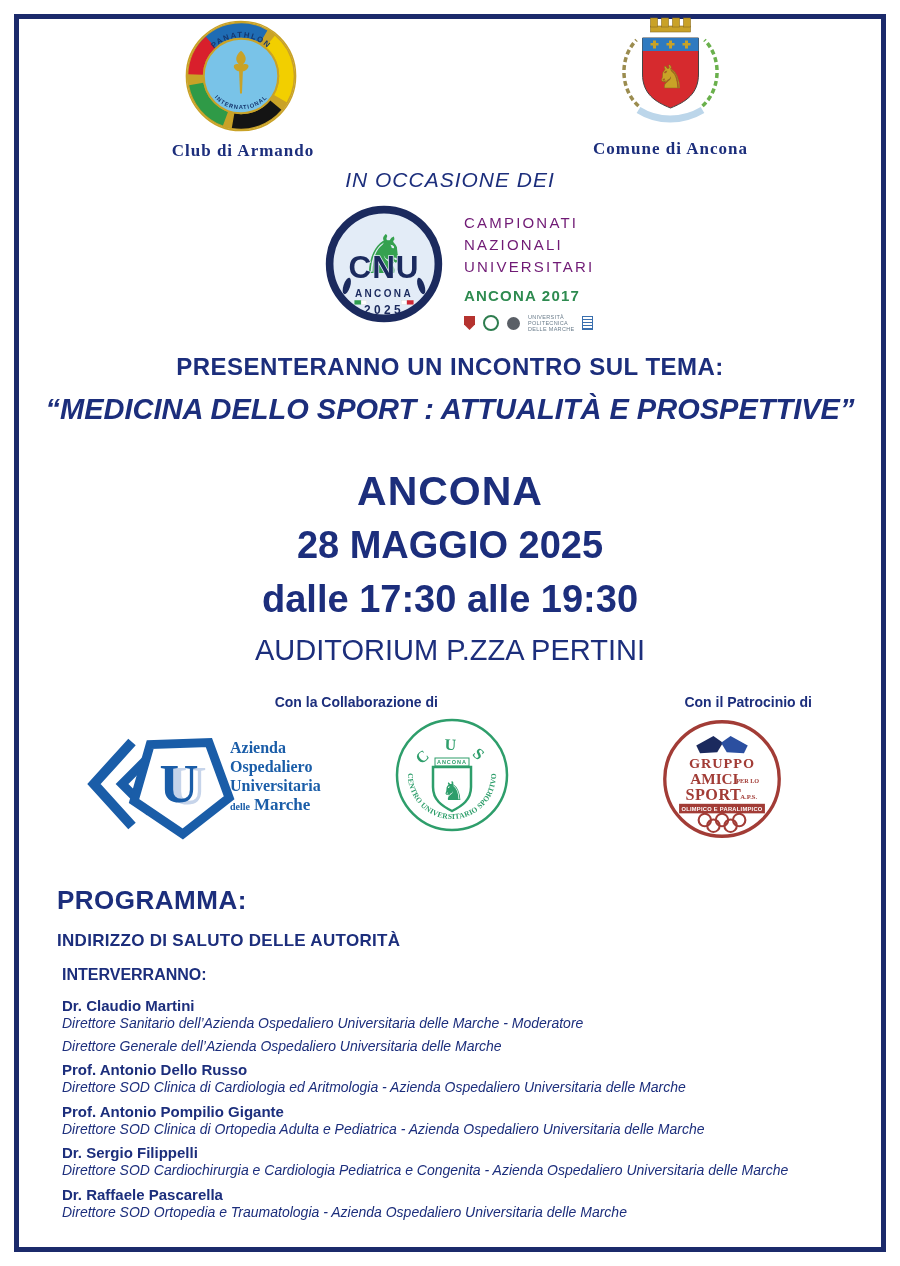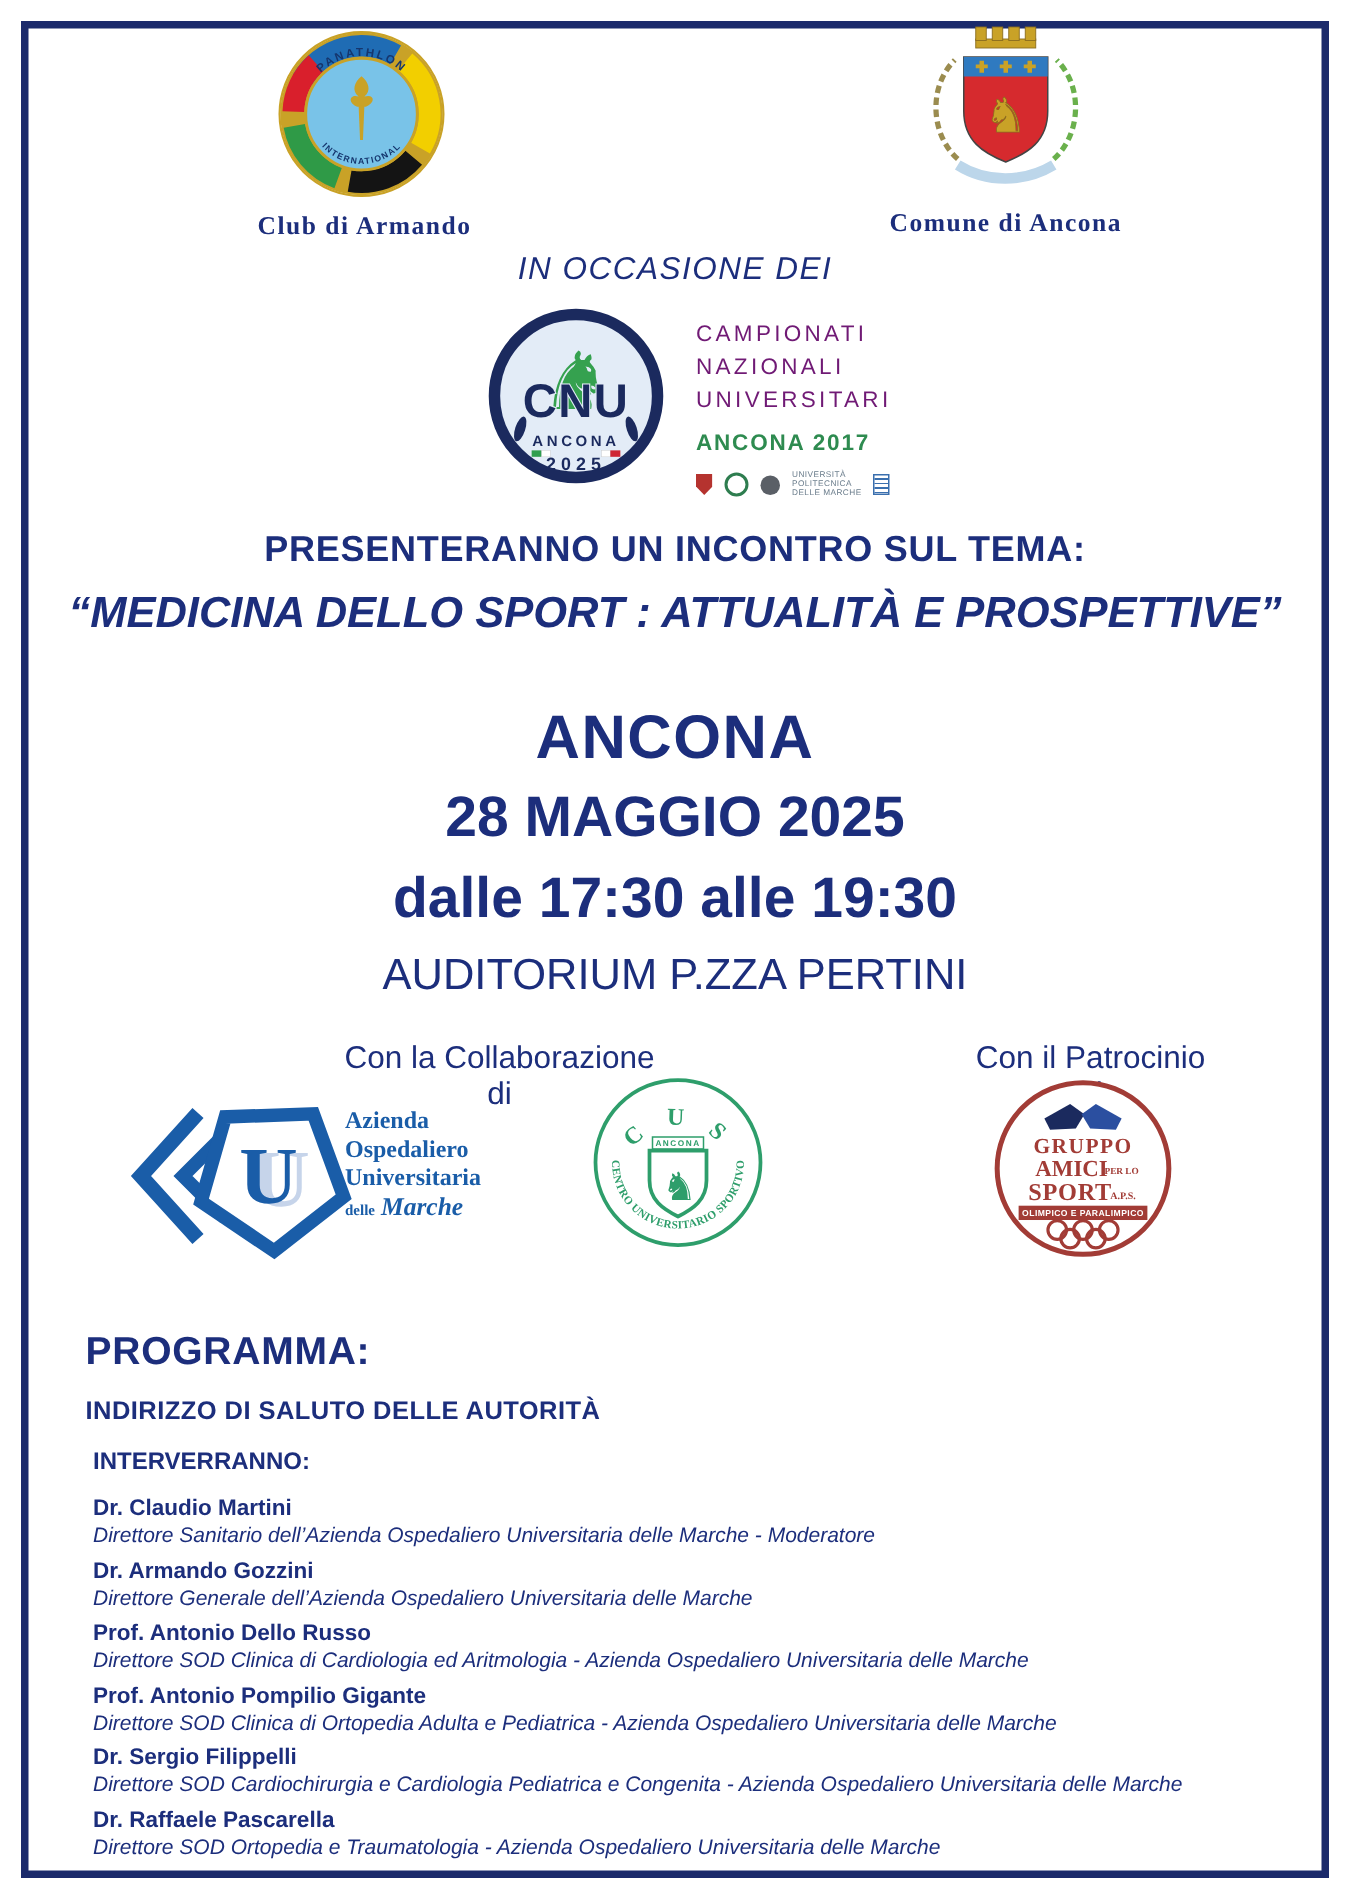--- a/index.html
+++ b/index.html
@@ -22,28 +22,28 @@
   .mini-dark{width:13px;height:13px;border-radius:50%;background:#5a5f66;}
   .mini-univpm{font-size:5.5px;line-height:6px;color:#6b7d8c;white-space:pre-line;letter-spacing:.3px;}
   .mini-blue{width:11px;height:14px;border:1.5px solid #3a6fae;box-sizing:border-box;
              background:repeating-linear-gradient(#fff 0 2px,#3a6fae 2px 3px);}
   .presenteranno{top:353px;font-weight:700;font-size:24px;letter-spacing:.5px;}
   .theme{top:393px;font-weight:700;font-style:italic;font-size:29px;}
   .ev-city{top:468px;font-weight:700;font-size:41px;letter-spacing:1px;}
   .ev-date{top:524px;font-weight:700;font-size:38px;}
   .ev-time{top:578px;font-weight:700;font-size:38px;}
   .ev-venue{top:634px;font-weight:400;font-size:29px;}
-  .partner-label{top:694px;font-weight:400;font-size:21px;text-align:center;}
+  .partner-label{top:694px;font-weight:700;font-size:14px;text-align:right;}
   .lbl-collab{left:228px;width:210px;}
   .lbl-patro{left:642px;width:170px;}
   .aou{left:86px;top:724px;display:flex;align-items:flex-start;}
   .aou-text{font-family:"Liberation Serif",serif;font-weight:700;color:#1a5da8;
             line-height:19px;font-size:16px;padding-top:14px;margin-left:-6px;}
   .aou-text .small{font-size:10px;}
-  .aou-text .big{font-size:17px;font-style:italic;}
+  .aou-text .big{font-size:17px;}
   .cus{left:392px;top:714px;}
   .gas{left:660px;top:717px;}
   .program{left:57px;top:884px;width:800px;}
   .prog-heading{font-weight:700;font-size:26px;letter-spacing:.5px;line-height:32px;}
   .prog-salute{margin-top:14px;font-weight:700;font-size:17px;letter-spacing:.3px;line-height:21px;}
   .prog-interv{margin-top:14px;margin-left:5px;font-weight:700;font-size:16px;line-height:20px;}
   .speakers{margin-top:11px;margin-left:5px;}
   .speaker{margin-bottom:6px;}
   .sp-name{font-weight:700;font-size:15px;line-height:19px;}
   .sp-role{font-style:italic;font-size:14px;line-height:16.5px;}
@@ -212,21 +212,20 @@
   <div class="abs program">
     <div class="prog-heading">PROGRAMMA:</div>
     <div class="prog-salute">INDIRIZZO DI SALUTO DELLE AUTORITÀ</div>
     <div class="prog-interv">INTERVERRANNO:</div>
     <div class="speakers">
       <div class="speaker">
         <div class="sp-name">Dr. Claudio Martini</div>
         <div class="sp-role">Direttore Sanitario dell’Azienda Ospedaliero Universitaria delle Marche - Moderatore</div>
       </div>
       <div class="speaker">
-        <div class="sp-name">Dr. Armando Gozzini</div>
         <div class="sp-role">Direttore Generale dell’Azienda Ospedaliero Universitaria delle Marche</div>
       </div>
       <div class="speaker">
         <div class="sp-name">Prof. Antonio Dello Russo</div>
         <div class="sp-role">Direttore SOD Clinica di Cardiologia ed Aritmologia - Azienda Ospedaliero Universitaria delle Marche</div>
       </div>
       <div class="speaker">
         <div class="sp-name">Prof. Antonio Pompilio Gigante</div>
         <div class="sp-role">Direttore SOD Clinica di Ortopedia Adulta e Pediatrica - Azienda Ospedaliero Universitaria delle Marche</div>
       </div>

